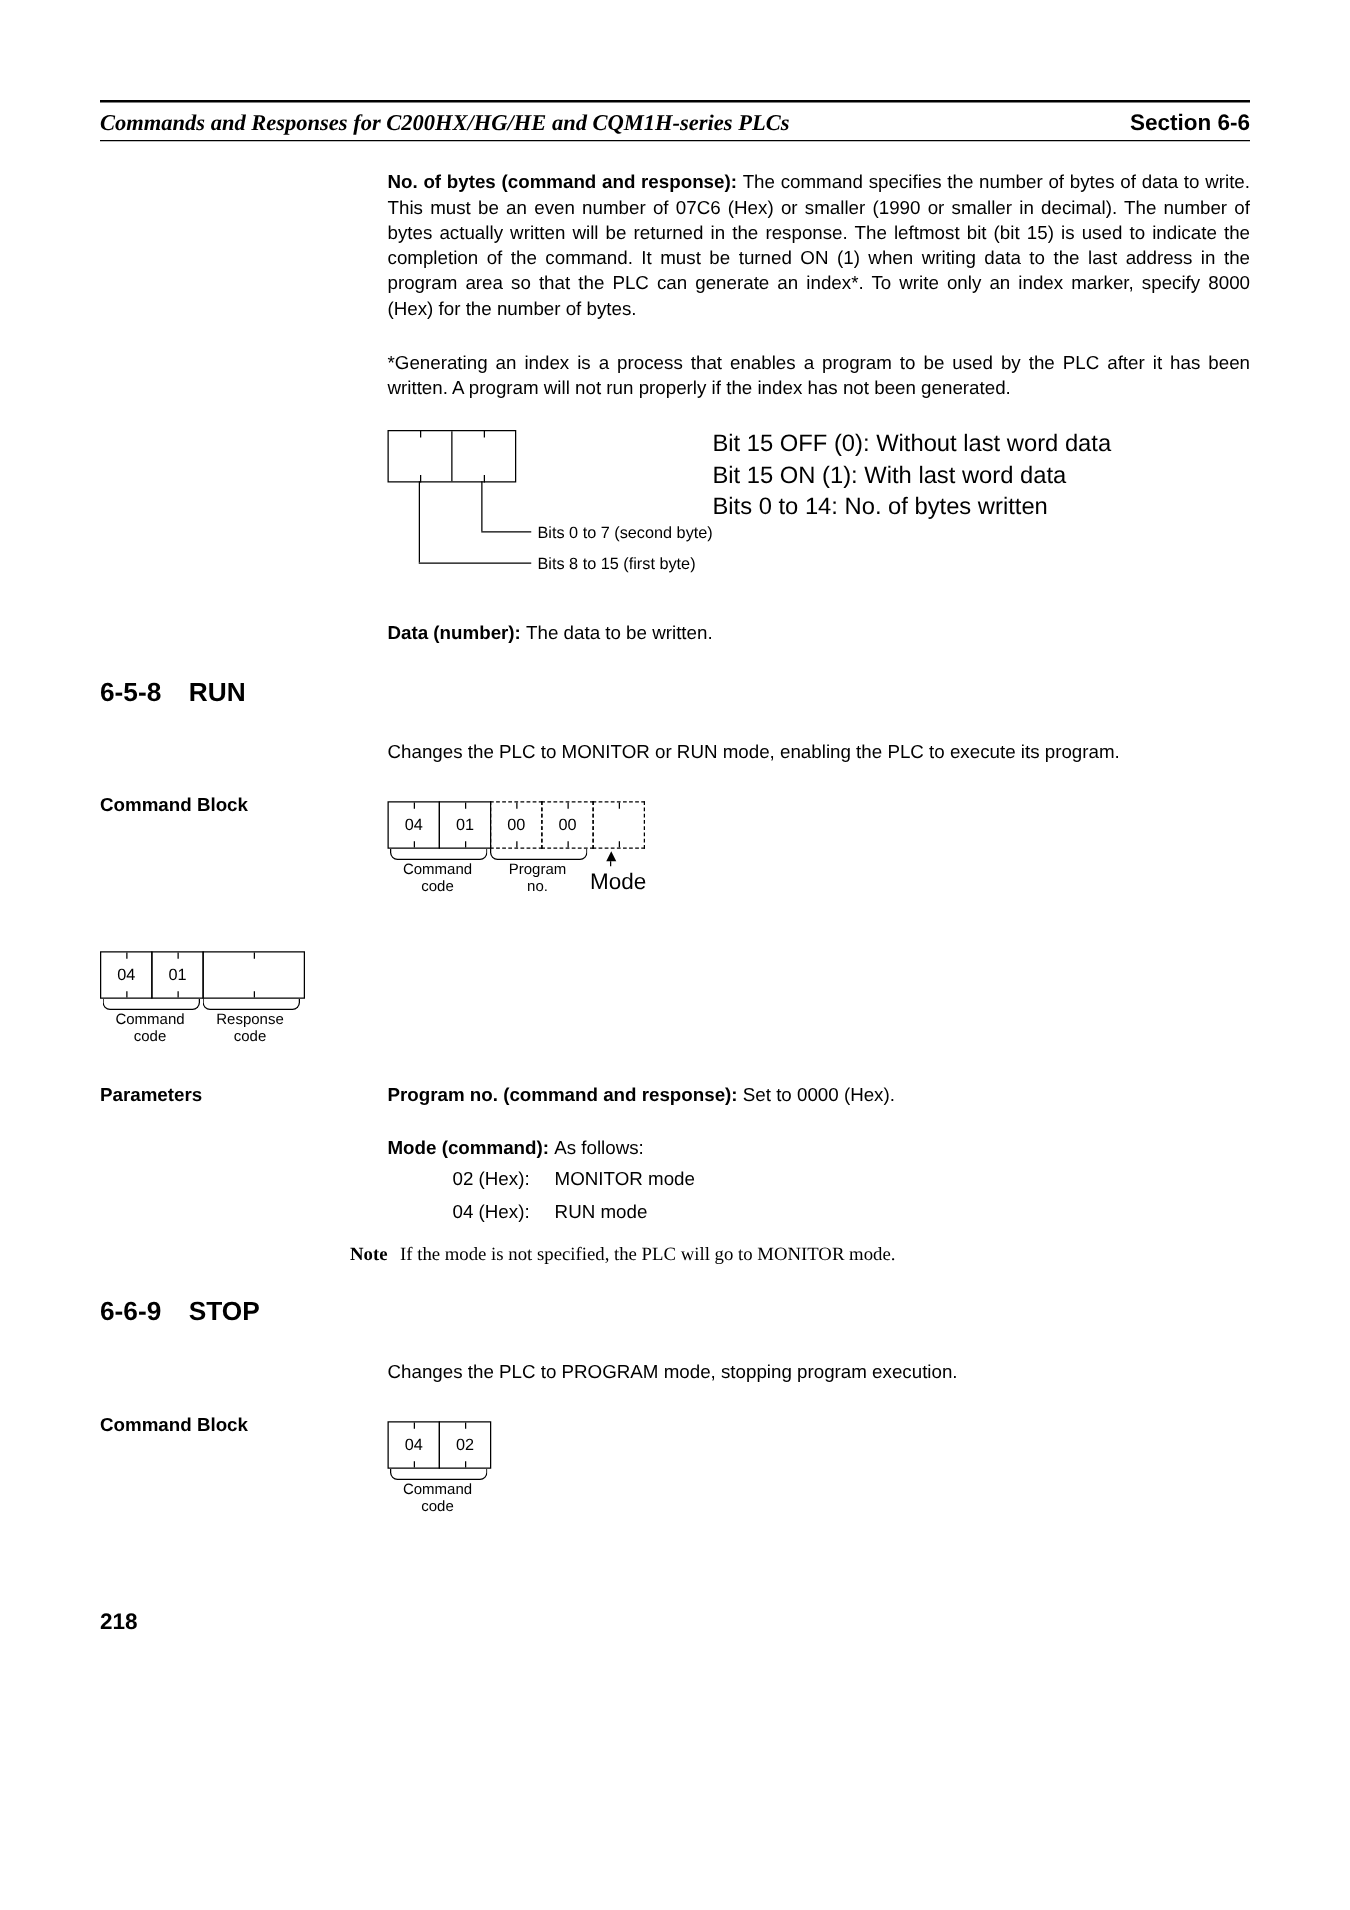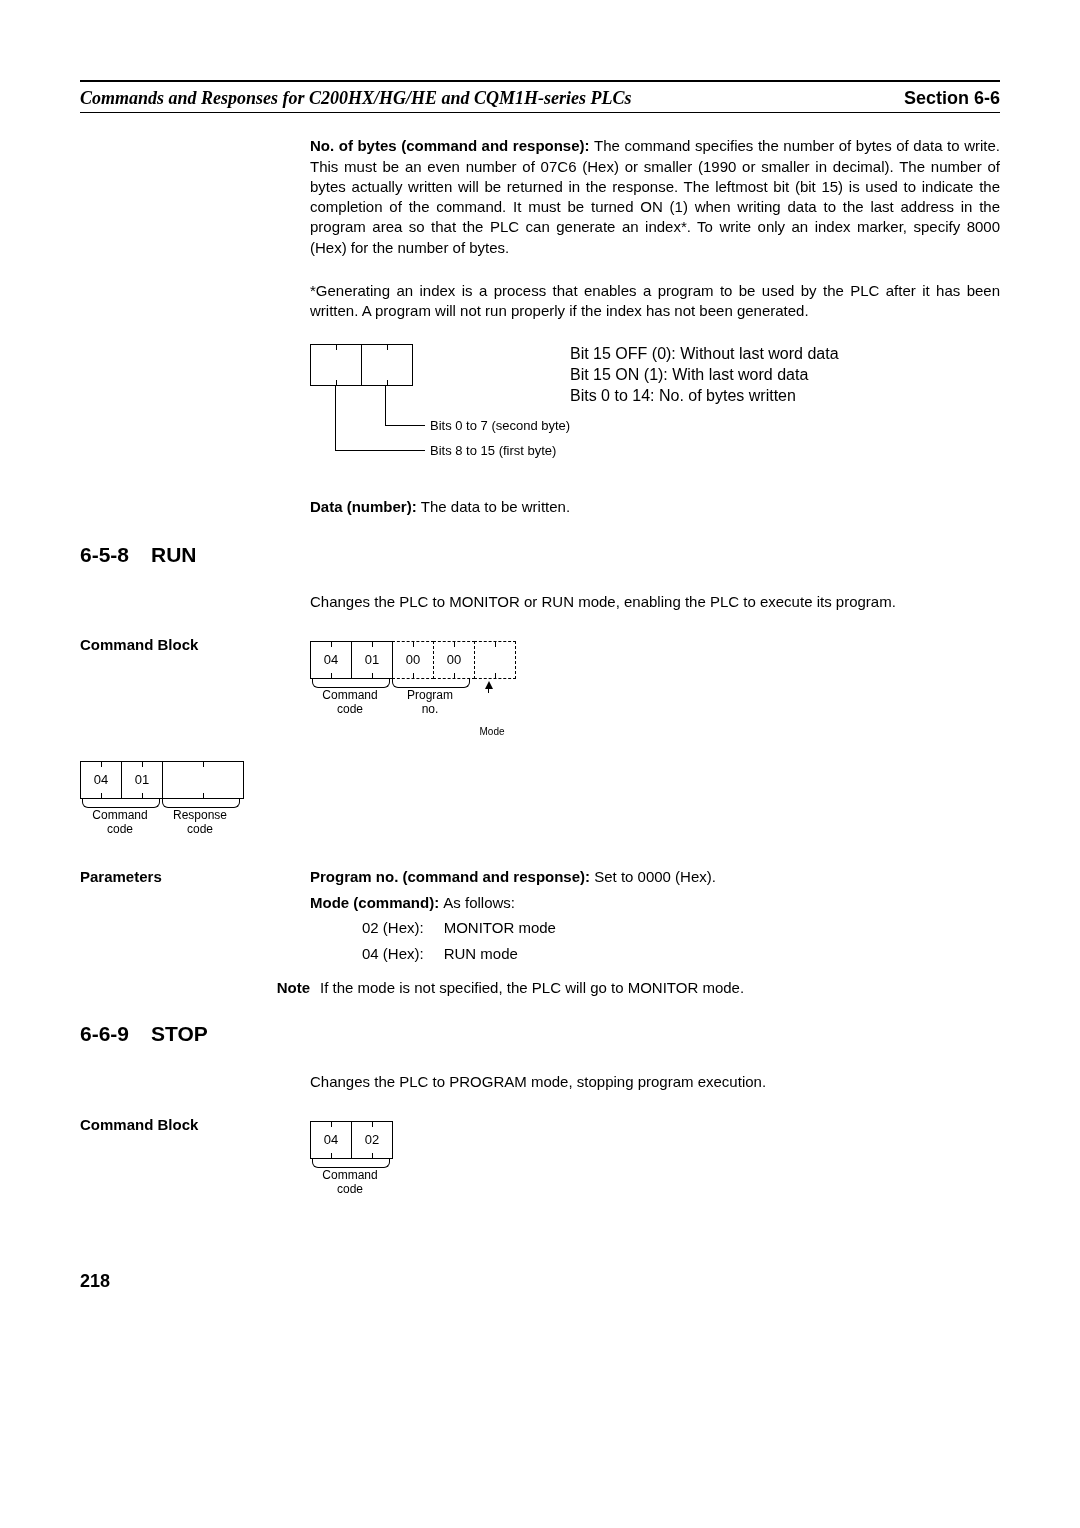--- a/index.html
+++ b/index.html
@@ -32,34 +32,34 @@
   .diagA .byte { width: 50px; height: 40px; border-right: 1px solid #000; position: relative; }
   .diagA .byte:last-child { border-right: none; }
   .diagA .tick-t { position:absolute; top:-1px; left:50%; width:1px; height:6px; background:#000; }
   .diagA .tick-b { position:absolute; bottom:-1px; left:50%; width:1px; height:6px; background:#000; }
   .diagA .vline1 { position:absolute; left:75px; top:41px; width:1px; height:40px; background:#000; }
   .diagA .vline2 { position:absolute; left:25px; top:41px; width:1px; height:65px; background:#000; }
   .diagA .hline1 { position:absolute; left:75px; top:81px; width:40px; height:1px; background:#000; }
   .diagA .hline2 { position:absolute; left:25px; top:106px; width:90px; height:1px; background:#000; }
   .diagA .lab1 { position:absolute; left:120px; top:73px; font-size:13px; }
   .diagA .lab2 { position:absolute; left:120px; top:98px; font-size:13px; }
-  .diagA .side { position:absolute; left:260px; top:0; font-size:16px; line-height:1.3; }
+  .diagA .side { position:absolute; left:260px; top:0; font-size:19px; line-height:1.3; }
 
   
   .diagB { margin: 6px 0 6px 0; position: relative; height: 90px; }
   .diagB .cells { position:absolute; left:0; top:0; display:flex; }
   .diagB .cell { width:40px; height:36px; border:1px solid #000; display:flex; align-items:center; justify-content:center; font-size:13px; position:relative; margin-left:-1px; }
   .diagB .cell:first-child{ margin-left:0; }
   .diagB .cell.dashed { border-style: dashed; }
   .diagB .tick-t { position:absolute; top:0; left:50%; width:1px; height:5px; background:#000; }
   .diagB .tick-b { position:absolute; bottom:0; left:50%; width:1px; height:5px; background:#000; }
   .diagB .brace { position:absolute; top:38px; font-size:12px; text-align:center; line-height:1.15; }
   .diagB .bline { position:absolute; height:8px; border-left:1px solid #000; border-right:1px solid #000; border-bottom:1px solid #000; border-bottom-left-radius:6px; border-bottom-right-radius:6px; }
   .diagB .arrow-up { position:absolute; width:0; height:0; border-left:4px solid transparent; border-right:4px solid transparent; border-bottom:8px solid #000; }
-  .diagB .modelbl { position:absolute; font-size:10px; text-align:center; line-height:1.15;margin-top:31px; }
+  .diagB .modelbl { position:absolute; font-size:18px; text-align:center; line-height:1.15; }
 
   
   .diagC { margin: 6px 0 6px 0; position: relative; height: 82px; }
   .diagC .cells { position:absolute; left:0; top:0; display:flex; }
   .diagC .cell { width:40px; height:36px; border:1px solid #000; display:flex; align-items:center; justify-content:center; font-size:13px; position:relative; margin-left:-1px; }
   .diagC .cell:first-child{ margin-left:0; }
   .diagC .cell.wide { width:80px; }
   .diagC .tick-t { position:absolute; top:0; left:50%; width:1px; height:5px; background:#000; }
   .diagC .tick-b { position:absolute; bottom:0; left:50%; width:1px; height:5px; background:#000; }
   .diagC .brace { position:absolute; top:38px; font-size:12px; text-align:center; line-height:1.15; }
@@ -71,21 +71,21 @@
   .diagD .cell { width:40px; height:36px; border:1px solid #000; display:flex; align-items:center; justify-content:center; font-size:13px; position:relative; margin-left:-1px; }
   .diagD .cell:first-child{ margin-left:0; }
   .diagD .tick-t { position:absolute; top:0; left:50%; width:1px; height:5px; background:#000; }
   .diagD .tick-b { position:absolute; bottom:0; left:50%; width:1px; height:5px; background:#000; }
   .diagD .brace { position:absolute; top:38px; font-size:12px; text-align:center; line-height:1.15; }
   .diagD .bline { position:absolute; height:8px; border-left:1px solid #000; border-right:1px solid #000; border-bottom:1px solid #000; border-bottom-left-radius:6px; border-bottom-right-radius:6px; }
 
   .mode-table { margin-left: 50px; }
   .mode-table td { padding: 2px 18px 2px 0; font-size:15px; }
 
-  .note-row { display:flex; margin-top:10px; }
+  .note-row { display:flex; margin-top:10px;font-family:Liberation Serif, serif; }
   .note-lbl { width:230px; text-align:right; padding-right:10px; font-weight:bold; }
 
   .page-num { font-weight:bold; font-size:18px; margin-top:60px; }
 </style>
 </head>
 <body>
 
 <hr class="hr-thick">
 <div class="header-row">
   <div class="header-left">Commands and Responses for C200HX/HG/HE and CQM1H-series PLCs</div>
@@ -207,21 +207,21 @@
     </div>
   </div>
 </div>
 
 <div class="sidelabel-row">
   <div class="sidelabel">Parameters</div>
   <div style="flex:1">
     <div>
       <b>Program no. (command and response): </b><span>Set to 0000 (Hex).</span>
     </div>
-    <div style="margin-top:6px;">
+    <div style="margin-top:22px;">
       <b>Mode (command): </b><span>As follows:</span>
     </div>
     <table class="mode-table">
       <tbody>
           <tr>
             <td>02 (Hex):</td>
             <td>MONITOR mode</td>
           </tr>
       <tr>
             <td>04 (Hex):</td>

